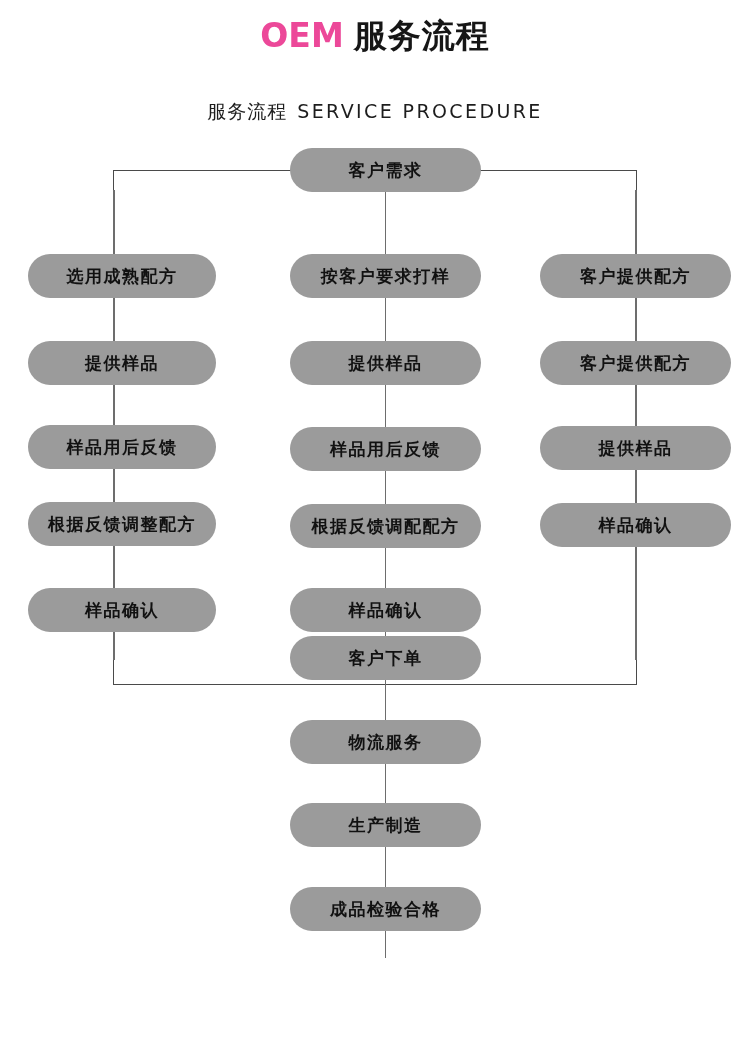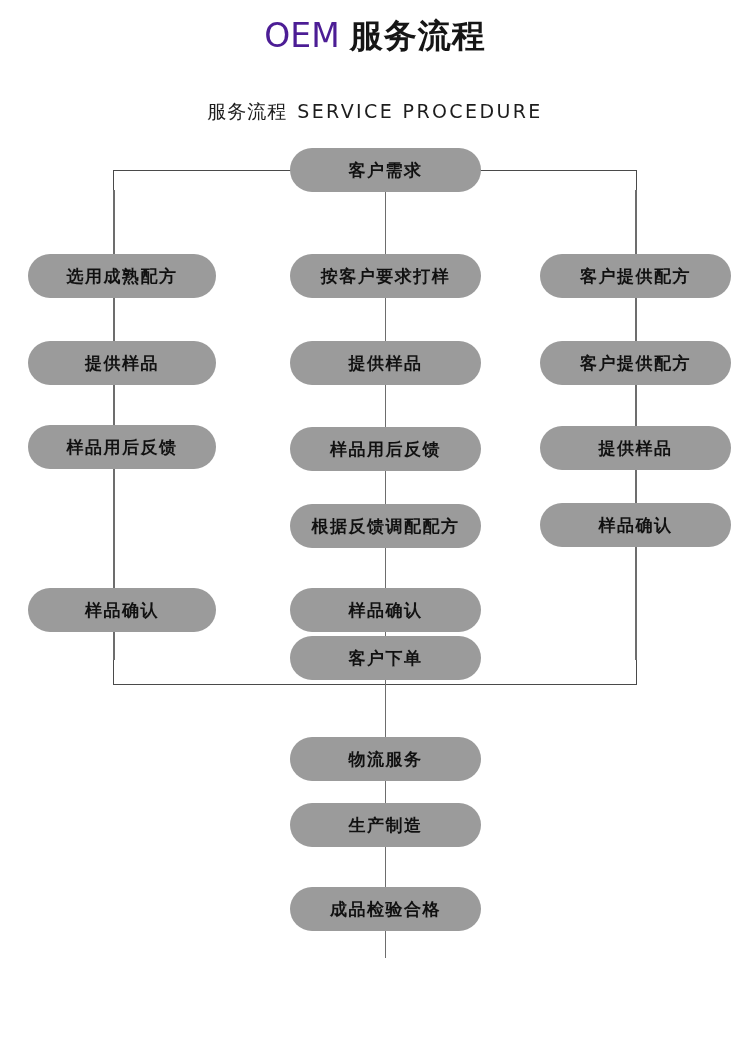--- a/index.html
+++ b/index.html
@@ -27,23 +27,23 @@
     width: 750px;
     text-align: center;
     font-size: 33px;
     font-weight: bold;
     letter-spacing: 1px;
     line-height: 40px;
     white-space: nowrap;
     color: #1a1a1a;
   }
   .title .oem {
-    color: #4c1d95;
+    color: #ec4899;
     font-family: "DejaVu Sans", "Liberation Sans", sans-serif;
-    font-weight: normal;
+    font-weight: bold;
     letter-spacing: 0px;
   }
   .title .cn {
     margin-left: 10px;
     color: #161616;
   }
 
   .subtitle {
     position: absolute;
     left: 0;
@@ -134,20 +134,23 @@
 
   <div class="pill col-left h-pill" style="top:254px;">
     <span>选用成熟配方</span>
   </div>
   <div class="pill col-left h-pill" style="top:341px;">
     <span>提供样品</span>
   </div>
   <div class="pill col-left h-pill" style="top:425px;">
     <span>样品用后反馈</span>
   </div>
+  <div class="pill col-left h-pill" style="top:502px;">
+    <span>根据反馈调整配方</span>
+  </div>
   <div class="pill col-left h-pill" style="top:588px;">
     <span>样品确认</span>
   </div>
 
   <div class="pill col-mid h-pill" style="top:254px;">
     <span>按客户要求打样</span>
   </div>
   <div class="pill col-mid h-pill" style="top:341px;">
     <span>提供样品</span>
   </div>
@@ -171,21 +174,21 @@
     <span>提供样品</span>
   </div>
   <div class="pill col-right h-pill" style="top:503px;">
     <span>样品确认</span>
   </div>
 
   <div class="pill col-mid h-pill" style="top:636px;">
     <span>客户下单</span>
   </div>
 
-  <div class="pill col-mid h-pill" style="top:737px;">
+  <div class="pill col-mid h-pill" style="top:720px;">
     <span>物流服务</span>
   </div>
   <div class="pill col-mid h-pill" style="top:887px;">
     <span>成品检验合格</span>
   </div>
   <div class="pill col-mid h-pill" style="top:803px;">
     <span>生产制造</span>
   </div>
 
 </div>

